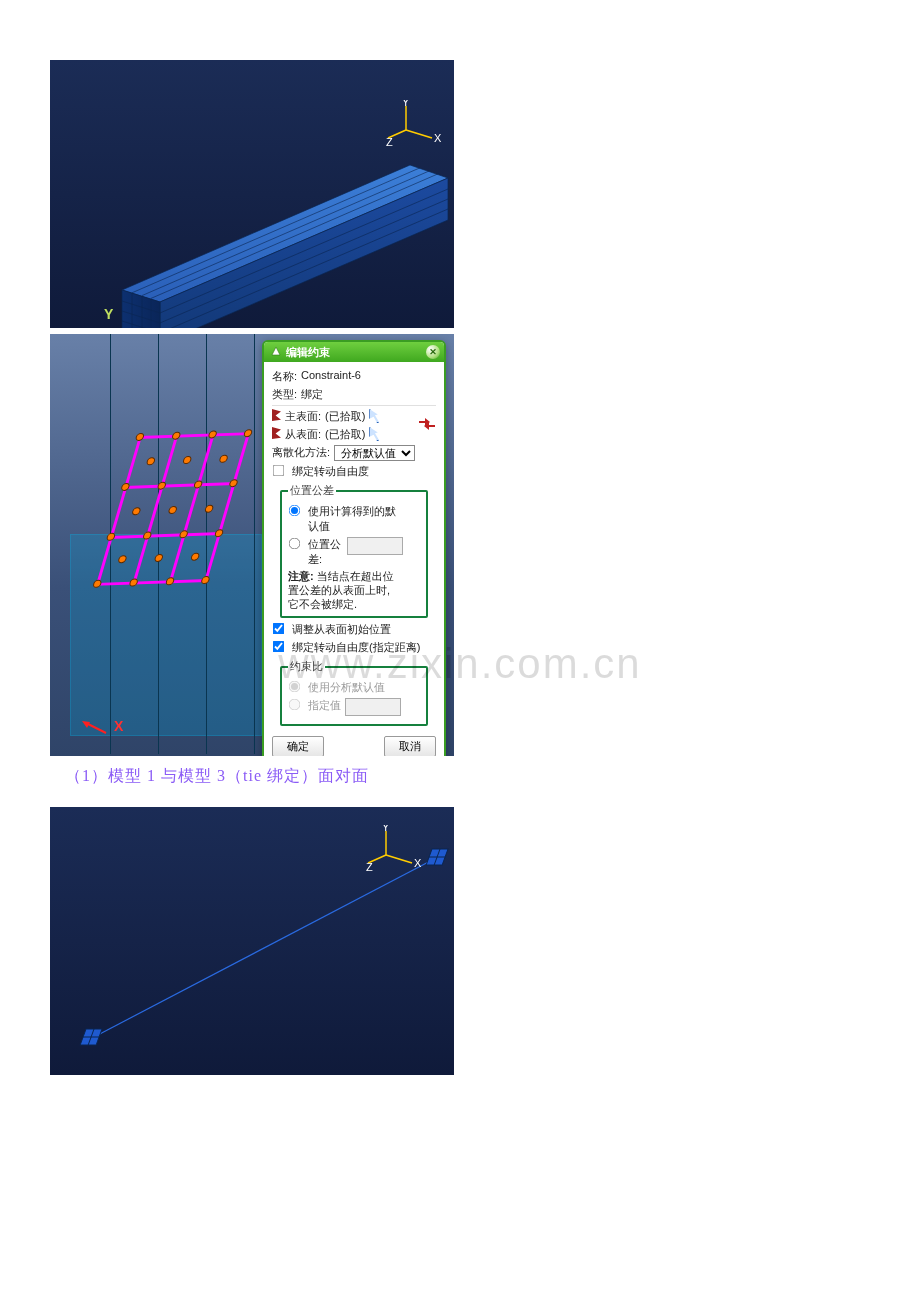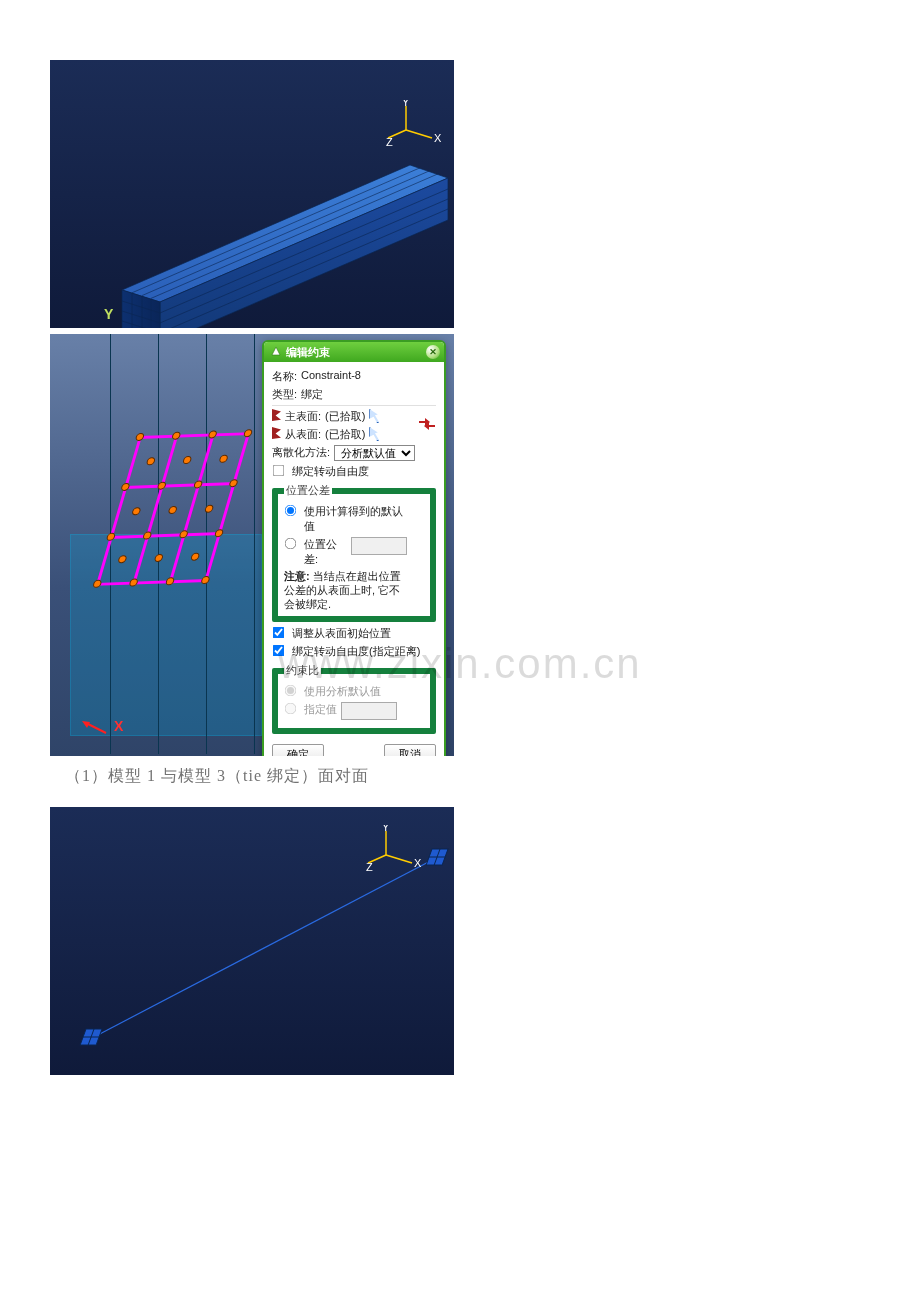--- a/index.html
+++ b/index.html
@@ -19,21 +19,21 @@
     margin: 0 30px 20px 0;
     font-family: "SimSun", serif;
   }
   .viewport {
     position: relative;
     margin: 0 0 6px 10px;
     overflow: hidden;
   }
   .caption {
     font-size: 16px;
-    color: #737373;
+    color: #8b5cf6;
     margin: 10px 0 20px 25px;
     font-family: "SimSun", serif;
     letter-spacing: 1px;
   }
   .axis-line { stroke: #ffcc00; stroke-width: 1.5; }
   .axis-lbl { fill: #fff; font-size: 11px; font-family: Arial; }
 
   
   .fig1 { width: 404px; height: 268px; background: linear-gradient(180deg,#1b2c56 0%, #0f1a3a 100%); }
   .fig1 .corner-axis { position:absolute; left:54px; bottom:6px; color:#c0e060; font:bold 14px Arial; }
@@ -78,21 +78,21 @@
   .dialog .label-pair { font-size:11px; }
   .dialog .flag { width:9px; height:12px; display:inline-block; background:#a02020; clip-path: polygon(0 0,100% 20%,40% 55%,100% 90%,0 100%);}
   .dialog .arrow-cursor {
     display:inline-block; width:12px; height:12px; border:1px solid #0a4aa8;
     clip-path: polygon(0 0, 60% 40%, 40% 45%, 70% 95%, 55% 100%, 30% 55%, 0 70%);
     background:#cde3ff;
   }
   .dialog .swap-ic svg { display:block;}
   .dialog select { font-size:11px; padding:0 2px; border:1px solid #888; background:#fff;}
   .dialog input[type=checkbox], .dialog input[type=radio] { margin:0 3px 0 0; transform:scale(0.9);}
-  .dialog fieldset { border:6px solid #15803d; border-radius:2px; margin:4px 0; padding:3px 23px 5px 6px;}
+  .dialog fieldset { border:2px solid #15803d; border-radius:2px; margin:4px 8px; padding:3px 23px 5px 6px;}
   .dialog fieldset legend { font-size:11px; color:#444; padding:0 2px;}
   .dialog .note { font-size:11px; line-height:1.25; }
   .dialog .note b { font-weight:bold;}
   .dialog .mini-input { width:50px; height:14px; border:1px solid #aaa; background:#fafafa; font-size:10px;}
   .dialog .mini-input.disabled { background:#f0f0f0; color:#aaa;}
   .dialog .btns { display:flex; justify-content:space-between; margin-top:10px;}
   .dialog .btn {
     padding:2px 14px; font-size:11px;
     border:1px solid #999; border-radius:2px;
     background:linear-gradient(#fff,#e6e6e6);
@@ -232,21 +232,21 @@
                 <path d="M2 10 L6 2 L10 10 Z" fill="#fff" stroke="#2a7a10" stroke-width="0.6"></path>
               </svg>
           </span>
           <span>编辑约束</span>
         </span>
         <span class="close">✕</span>
       </div>
       <div class="body">
         <div class="row label-pair">
           <span>名称:</span>
-          <span>Constraint-8</span>
+          <span>Constraint-6</span>
         </div>
         <div class="row label-pair">
           <span>类型:</span>
           <span>绑定</span>
         </div>
         <div style="height:1px;background:#e0e0e0;margin:3px 0;"></div>
 
         <div class="row">
           <span class="flag"></span>
           <span>主表面:</span>

